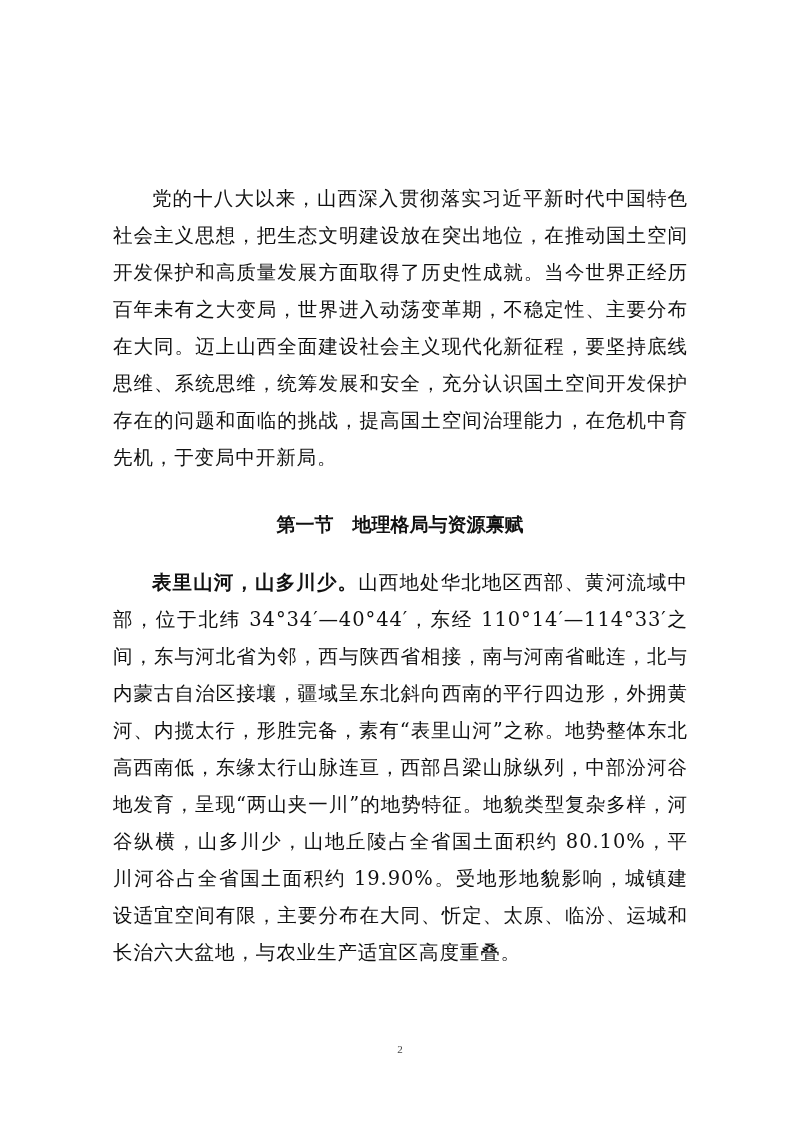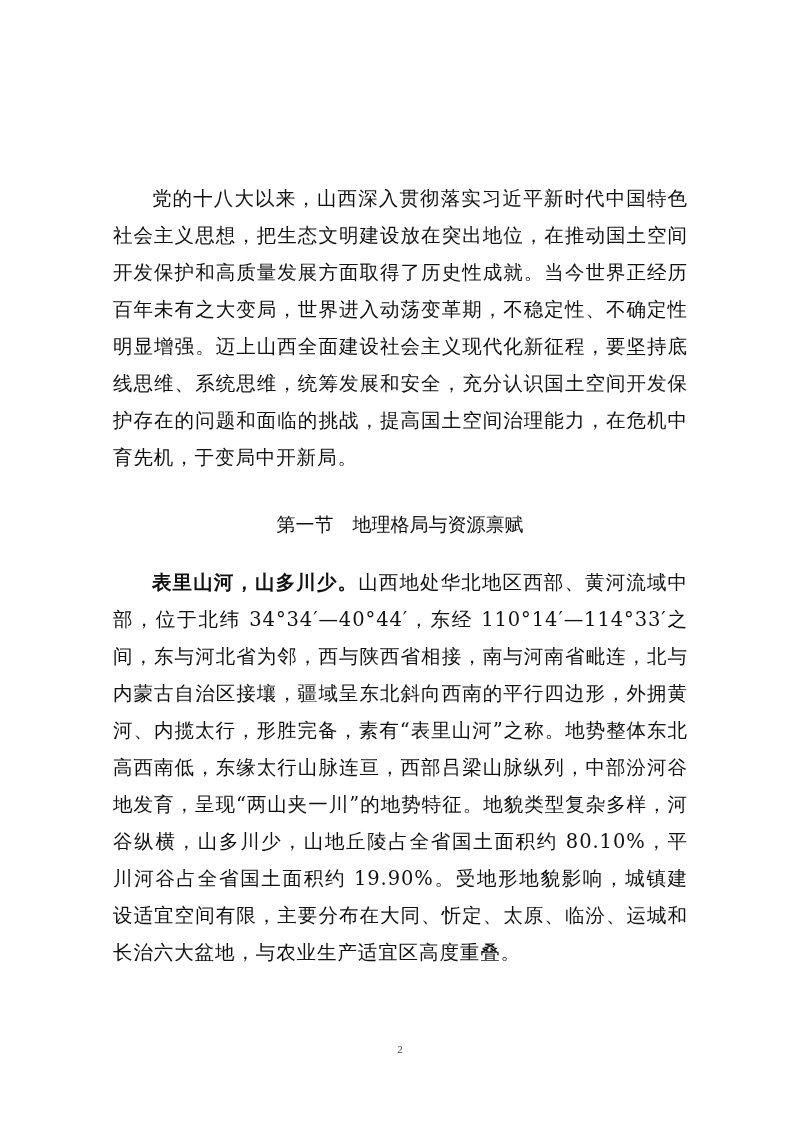--- a/index.html
+++ b/index.html
@@ -2,30 +2,30 @@
 <html><head>
   <meta charset="utf-8">
   <style>
     html, body { margin: 0; padding: 0; background: #ffffff; }
     body { width: 800px; height: 1132px; position: relative; overflow: hidden;
       font-family: "DejaVu Serif", "Liberation Serif", serif; color: #111; }
     .page { position: absolute; left: 0; top: 0; width: 800px; height: 1132px; }
     .chapter-title { position: absolute; top: 128px; left: 0; width: 800px; text-align: center;
       font-size: 25px; font-weight: bold; letter-spacing: 1px; }
     .section-title { position: absolute; top: 512px; left: 0; width: 800px; text-align: center;
-      font-size: 19px; font-weight: normal; font-family: "DejaVu Sans", "Liberation Sans", sans-serif; }
+      font-size: 19px; font-weight: bold; font-family: "DejaVu Sans", "Liberation Sans", sans-serif; }
     .para { position: absolute; left: 113px; width: 575px; font-size: 19.5px; line-height: 37px;
       text-align: justify; text-indent: 2em; letter-spacing: 0.9px; margin: 0; }
     .p1 { top: 180px; }
     .p2 { top: 564px; }
     .lead { font-weight: bold; margin-top: 12px; }
     .page-number { position: absolute; top: 1043px; left: 0; width: 800px; text-align: center;
       font-size: 11px; color: #444; font-family: "Liberation Serif", serif; }
   </style>
 </head>
 <body>
 
 <div class="page">
-  <p class="para p1">党的十八大以来，山西深入贯彻落实习近平新时代中国特色社会主义思想，把生态文明建设放在突出地位，在推动国土空间开发保护和高质量发展方面取得了历史性成就。当今世界正经历百年未有之大变局，世界进入动荡变革期，不稳定性、不确定性明显增强。迈上山西全面建设社会主义现代化新征程，要坚持底线思维、系统思维，统筹发展和安全，充分认识国土空间开发保护存在的问题和面临的挑战，提高国土空间治理能力，在危机中育先机，于变局中开新局。</p>
+  <p class="para p1">党的十八大以来，山西深入贯彻落实习近平新时代中国特色社会主义思想，把生态文明建设放在突出地位，在推动国土空间开发保护和高质量发展方面取得了历史性成就。当今世界正经历百年未有之大变局，世界进入动荡变革期，不稳定性、主要分布在大同。迈上山西全面建设社会主义现代化新征程，要坚持底线思维、系统思维，统筹发展和安全，充分认识国土空间开发保护存在的问题和面临的挑战，提高国土空间治理能力，在危机中育先机，于变局中开新局。</p>
   <div class="section-title">第一节　地理格局与资源禀赋</div>
   <p class="para p2"><span class="lead">表里山河，山多川少。</span><span>山西地处华北地区西部、黄河流域中部，位于北纬 34°34′—40°44′，东经 110°14′—114°33′之间，东与河北省为邻，西与陕西省相接，南与河南省毗连，北与内蒙古自治区接壤，疆域呈东北斜向西南的平行四边形，外拥黄河、内揽太行，形胜完备，素有“表里山河”之称。地势整体东北高西南低，东缘太行山脉连亘，西部吕梁山脉纵列，中部汾河谷地发育，呈现“两山夹一川”的地势特征。地貌类型复杂多样，河谷纵横，山多川少，山地丘陵占全省国土面积约 80.10%，平川河谷占全省国土面积约 19.90%。受地形地貌影响，城镇建设适宜空间有限，主要分布在大同、忻定、太原、临汾、运城和长治六大盆地，与农业生产适宜区高度重叠。</span></p>
   <div class="page-number">2</div>
 </div>
 
 </body></html>

